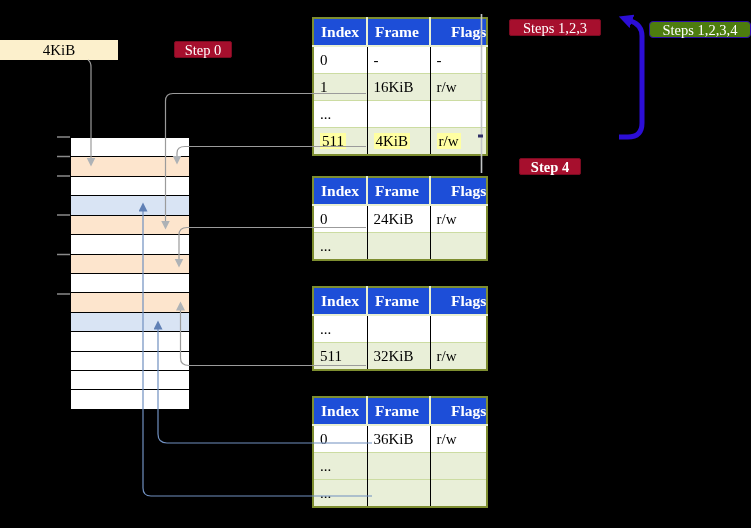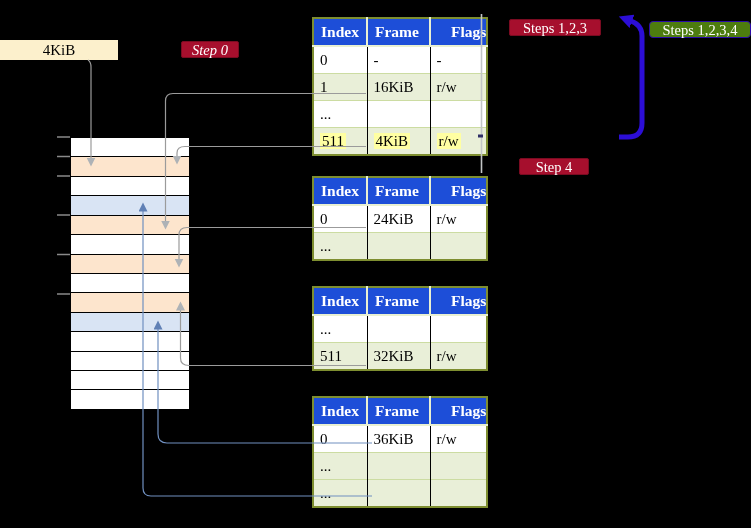--- a/index.html
+++ b/index.html
@@ -12,24 +12,24 @@
     position:absolute;left:0;top:40px;width:118px;height:20px;
     background:#fcf0cc;color:#000;font-size:15px;line-height:20px;text-align:center;
   }
   
   .step-label{
     position:absolute;height:17px;line-height:17px;font-size:14.5px;color:#fff;
     text-align:center;border-radius:2px;padding:0 8px;box-sizing:border-box;white-space:nowrap;
   }
   .crimson{background:#a60f2d;border:1px solid #7a0b21;}
   .bluebox{background:#4d7c0f;border:1px solid #2a09a8;border-radius:4px;}
-  #lbl-step0{left:181px;top:41px;width:58px;font-style:italic;}
+  #lbl-step0{left:174px;top:41px;width:58px;}
   #lbl-steps123{left:509px;top:19px;width:92px;}
   #lbl-steps1234{left:649px;top:21px;width:102px;}
-  #lbl-step4{left:519px;top:158px;width:70px;}
+  #lbl-step4{left:519px;top:158px;width:62px;font-weight:bold;}
   
   .memcol{
     position:absolute;left:70px;top:137px;width:120px;height:273px;
     border:1.5px solid #000;box-sizing:border-box;background:#fff;
     display:flex;flex-direction:column;
   }
   .mrow{flex:1;border-bottom:1px solid #000;}
   .mrow:last-child{border-bottom:none;}
   .m-white{background:#ffffff;}
   .m-peach{background:#fde5cd;}

